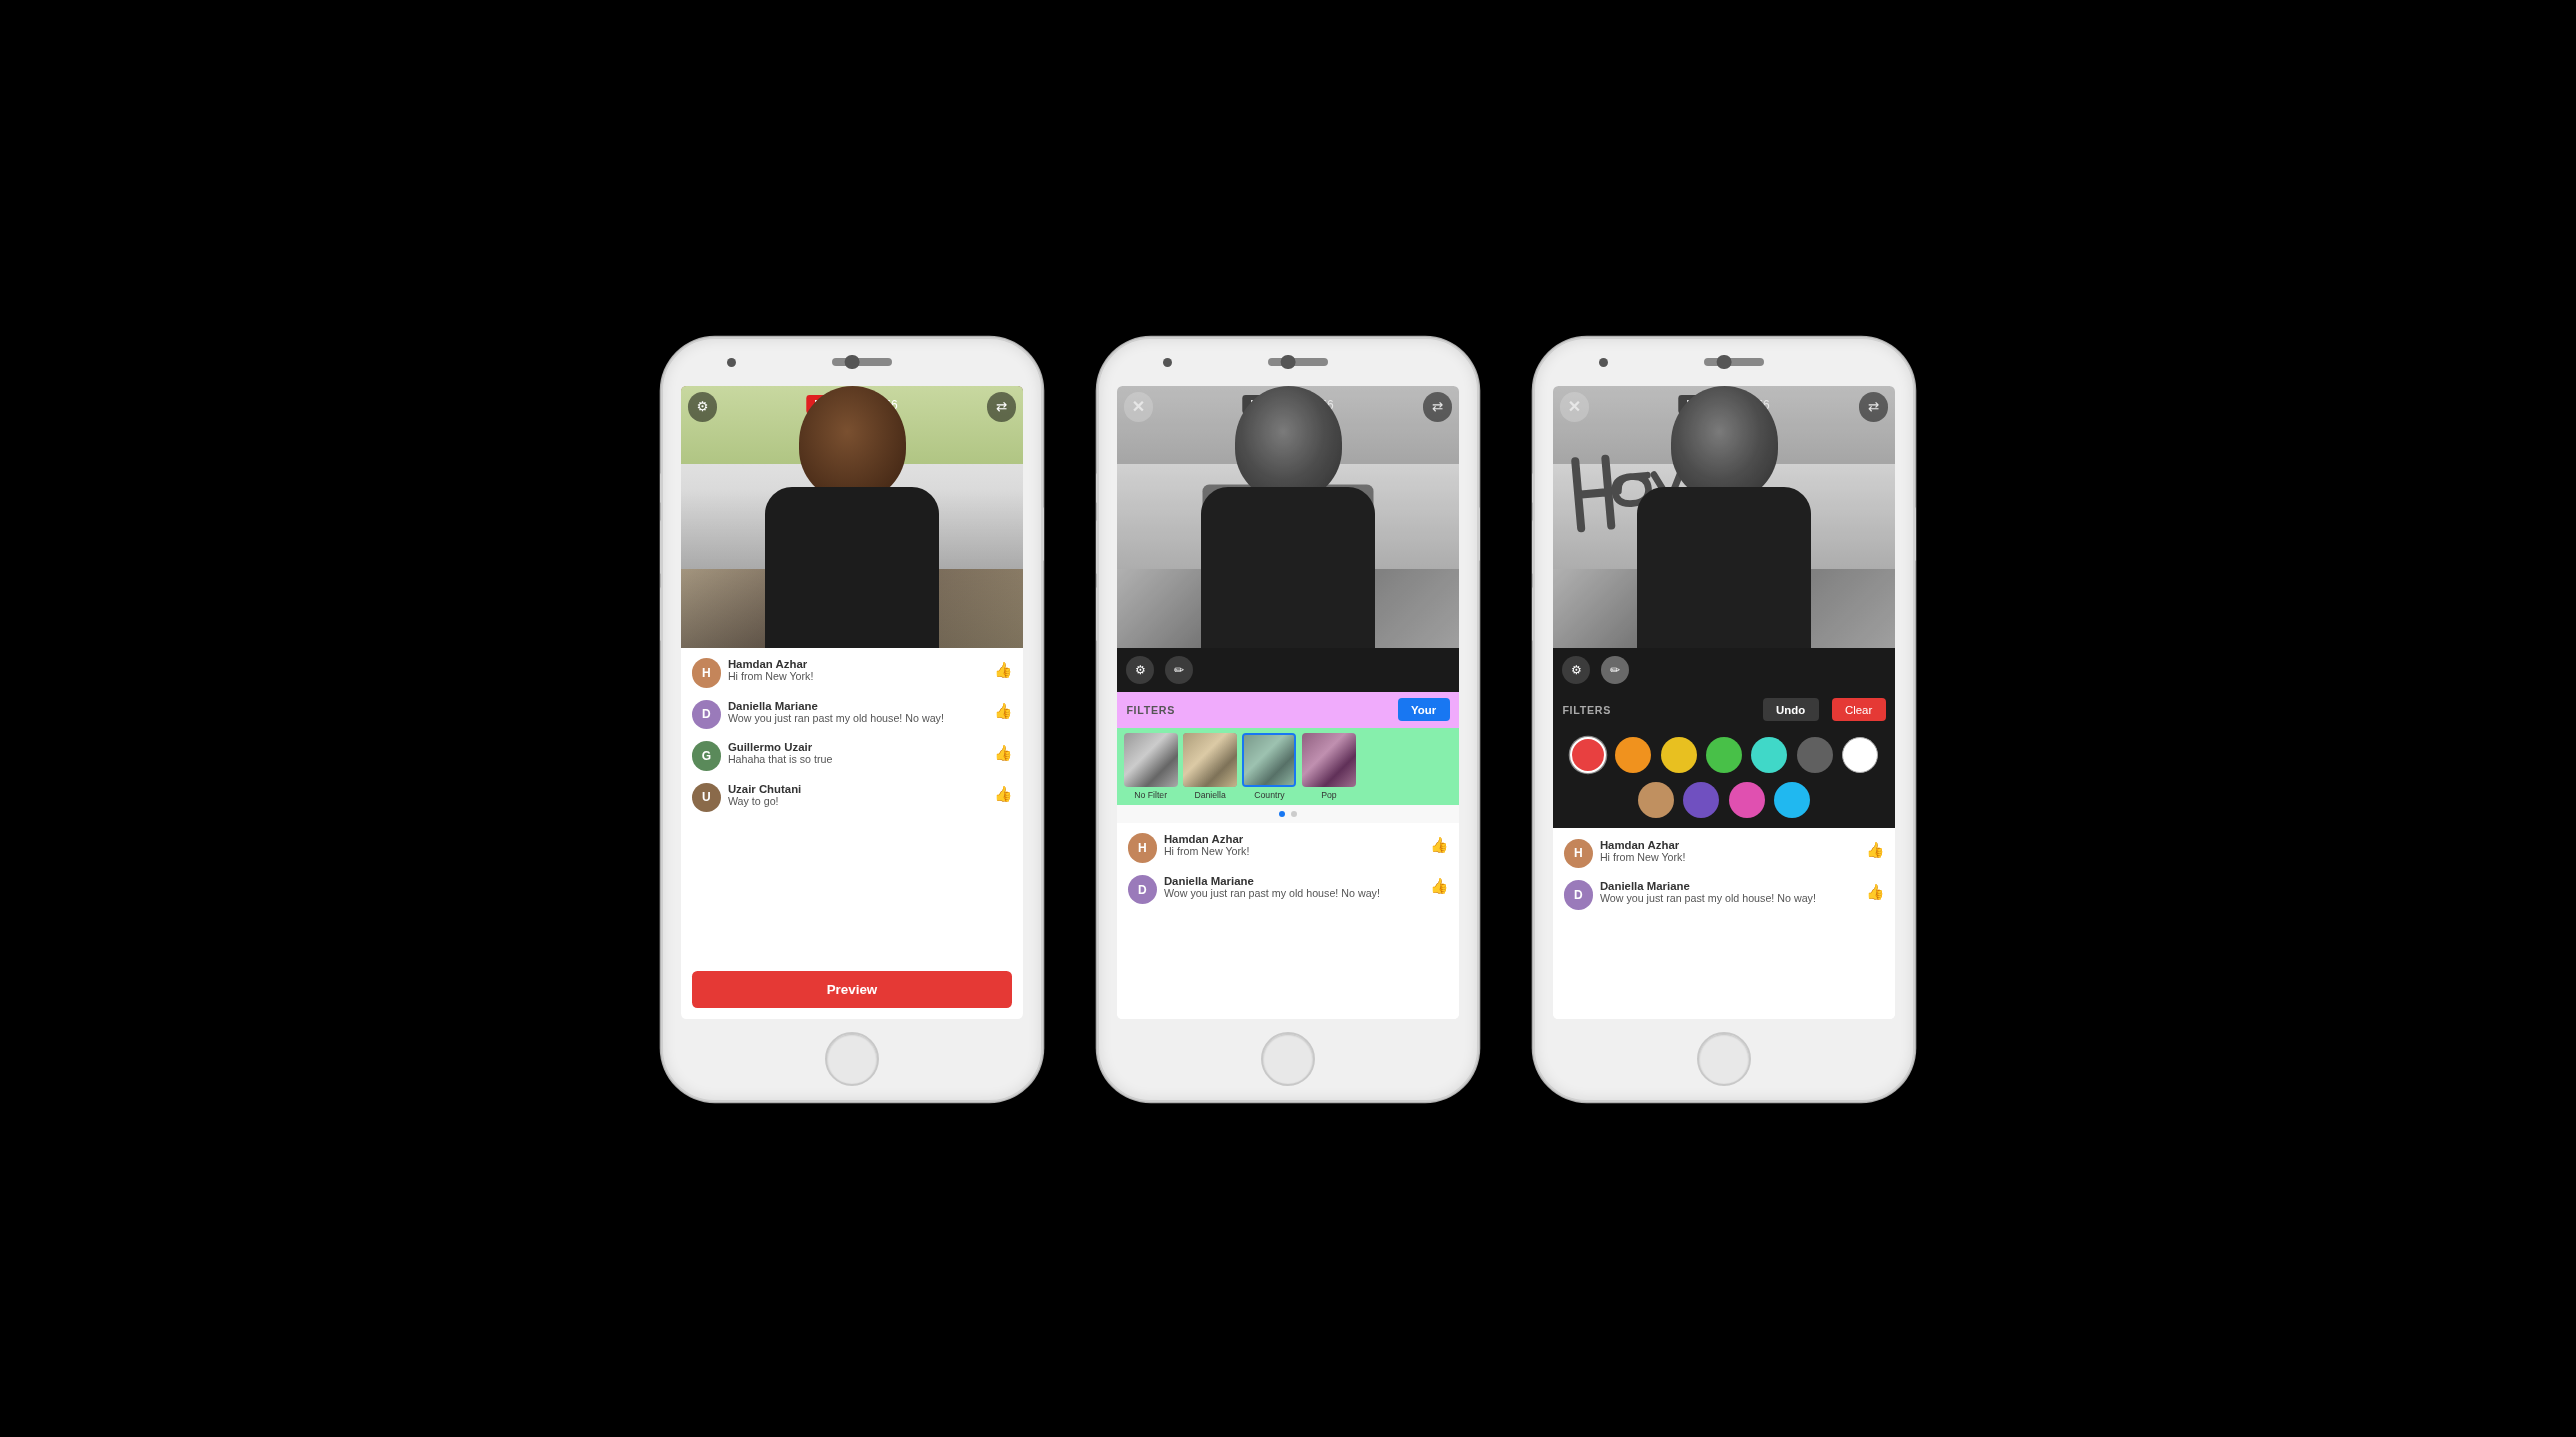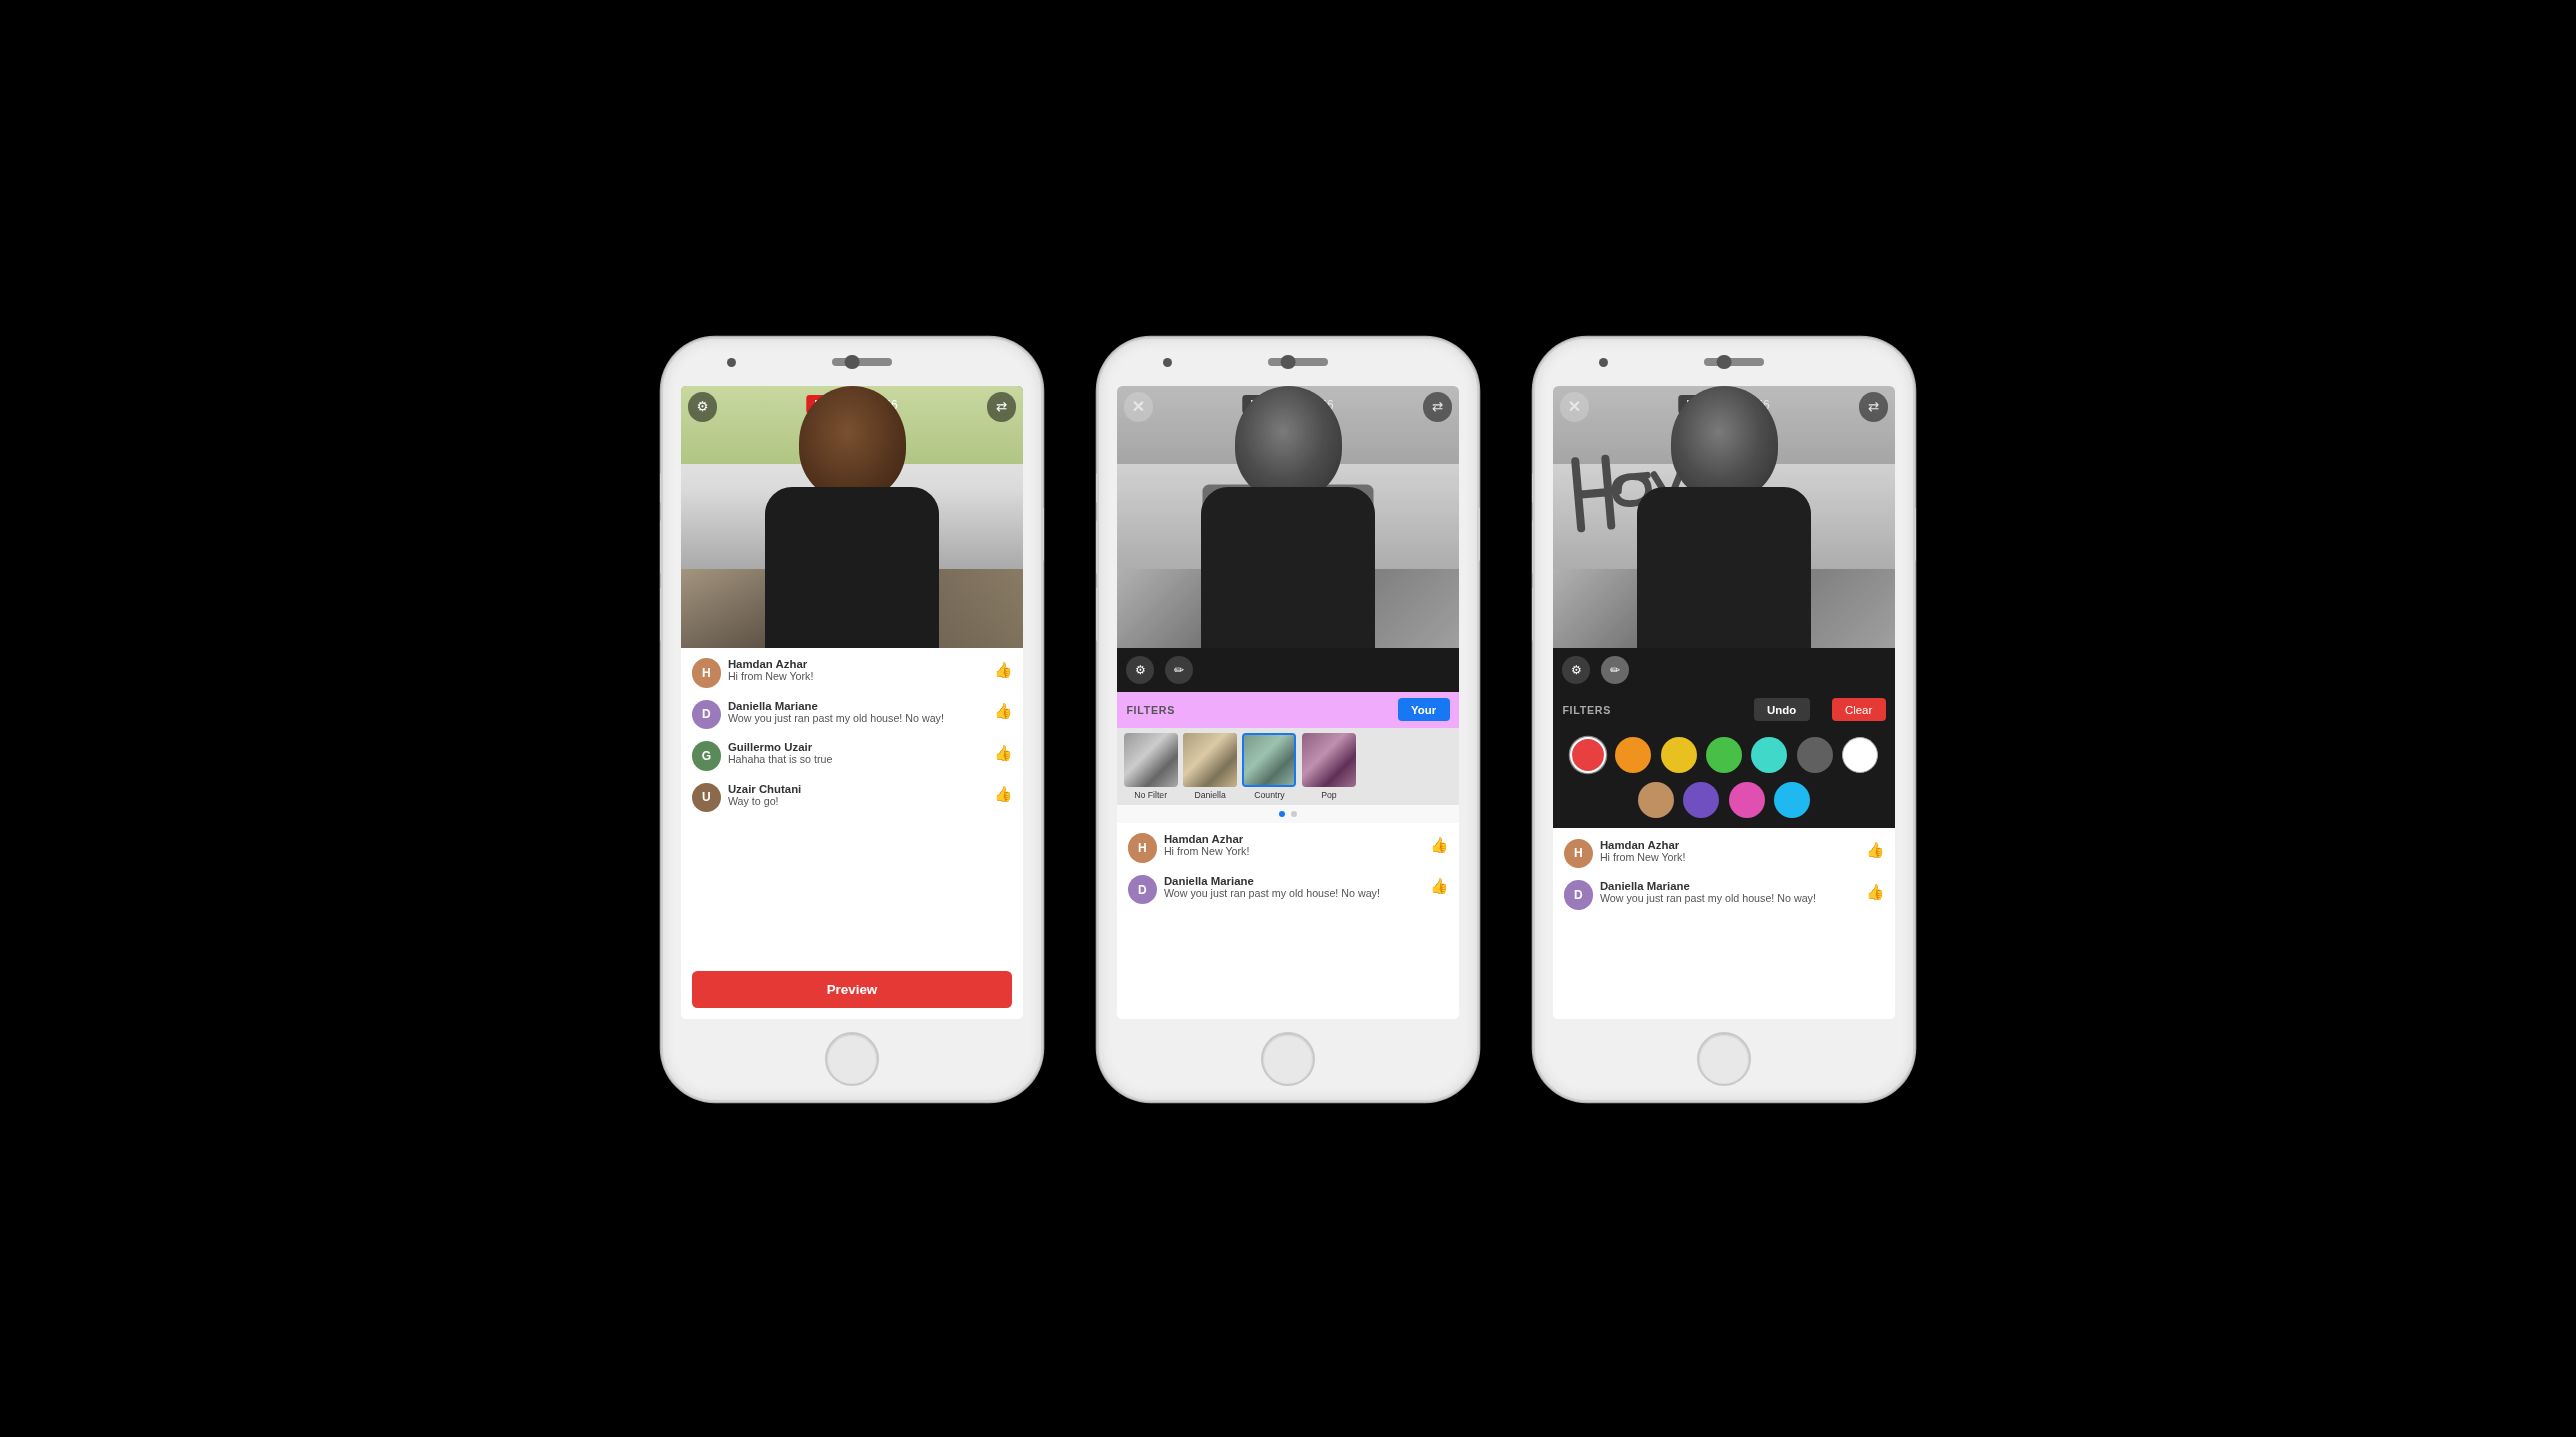--- a/index.html
+++ b/index.html
@@ -314,21 +314,21 @@
       border-radius: 4px;
       padding: 5.4px 13.4px;
       font-size: 11.4px;
       font-weight: 600;
       cursor: pointer;
     }
     .filter-thumbnails {
       display: flex;
       gap: 5.4px;
       padding: 5.4px 6.7px;
-      background: #e5e5e5;
+      background: #86efac;
       overflow-x: auto;
       flex-shrink: 0;
     }
     .filter-thumb {
       width: 54px;
       flex-shrink: 0;
       text-align: center;
     }
     .filter-thumb-img {
       width: 54px;
@@ -401,21 +401,21 @@
     }
     .colors-label {
       font-size: 10.7px;
       font-weight: 700;
       color: #aaa;
       letter-spacing: 0.7px;
     }
     .colors-actions {
       margin-left: auto;
       display: flex;
-      gap: 22px;
+      gap: 13px;
     }
     .undo-btn {
       background: #3a3a3a;
       color: #fff;
       border: none;
       border-radius: 4px;
       padding: 5.4px 13.4px;
       font-size: 11.4px;
       font-weight: 600;
       cursor: pointer;

